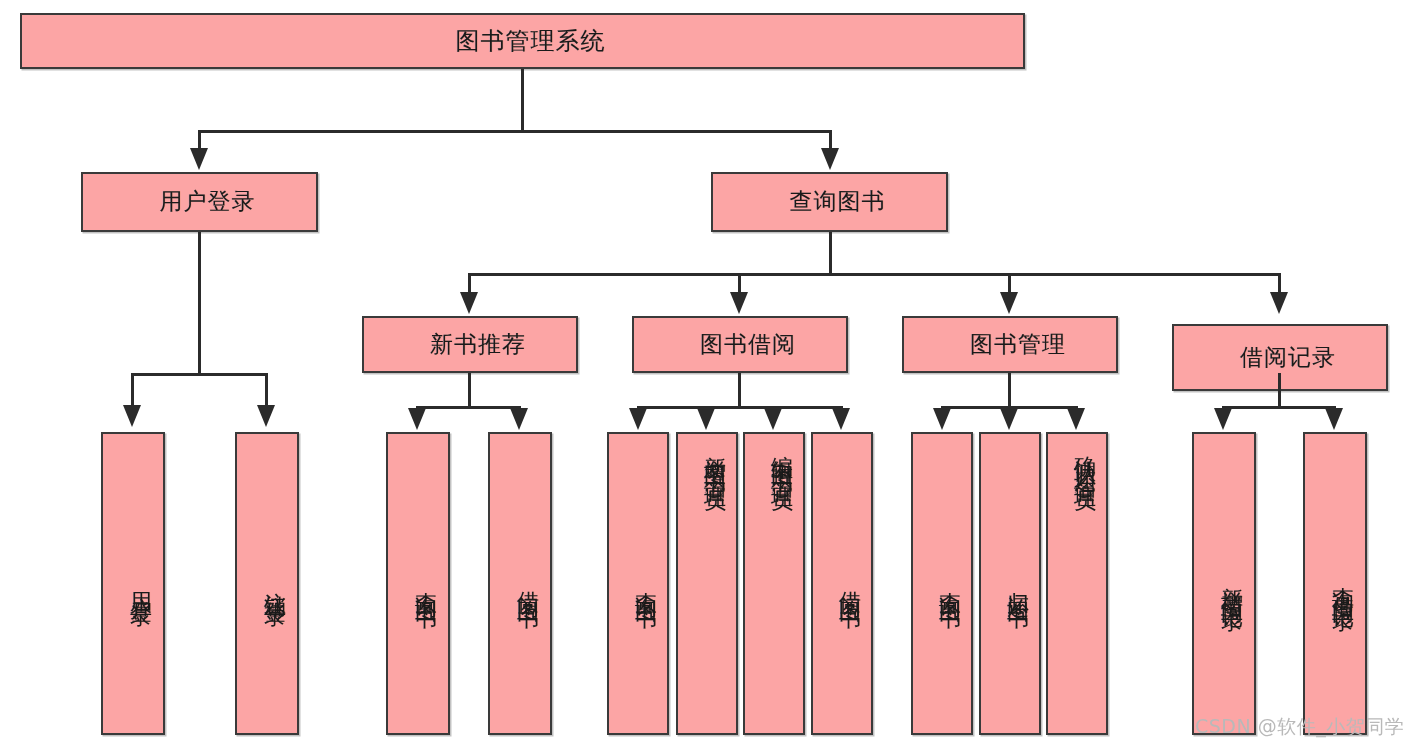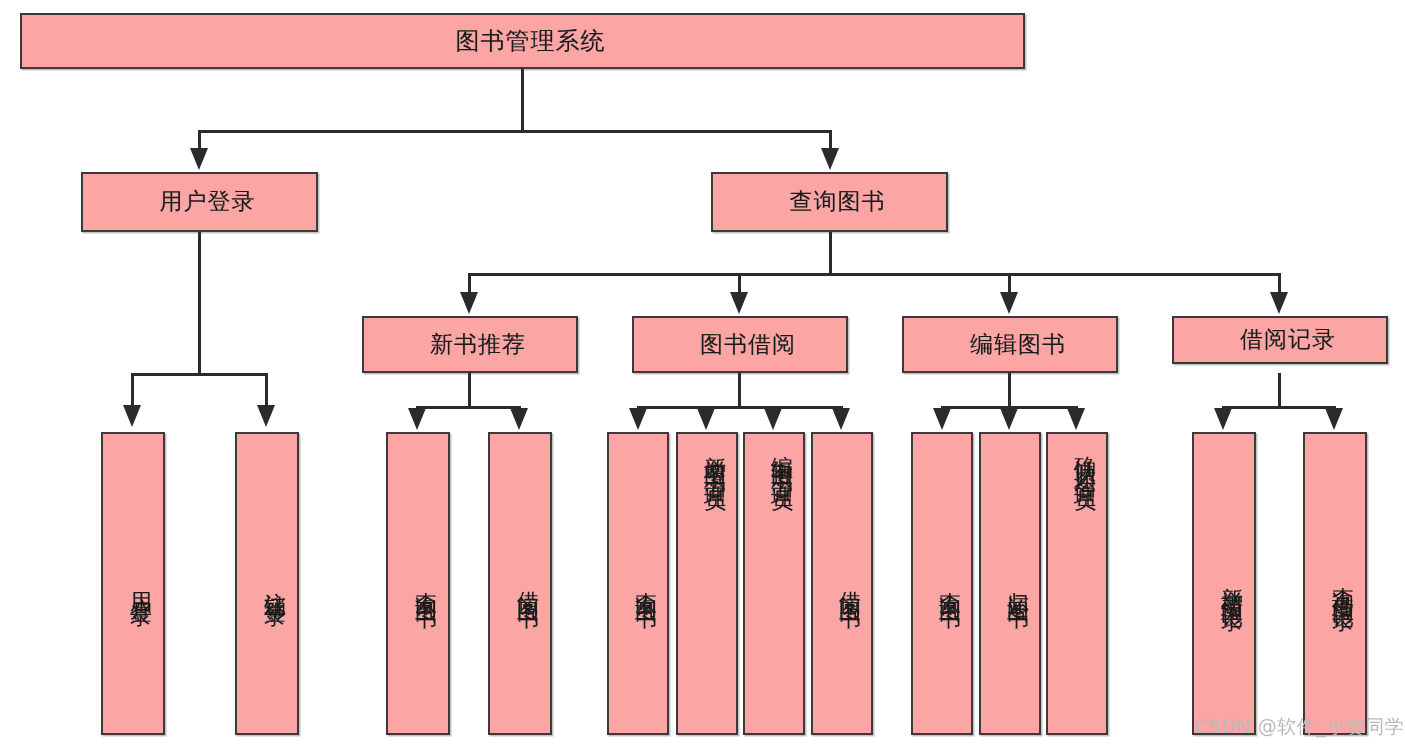--- a/index.html
+++ b/index.html
@@ -139,23 +139,23 @@
   <div class="vline" style="left:1278px; top:273px; width:3px; height:22px;"></div>
   <div class="arrow" style="left:1270px; top:292px;"></div>
 
   <div class="node" style="left:362px; top:316px; width:216px; height:57px;">
     <span class="label">新书推荐</span>
   </div>
   <div class="node" style="left:632px; top:316px; width:216px; height:57px;">
     <span class="label">图书借阅</span>
   </div>
   <div class="node" style="left:902px; top:316px; width:216px; height:57px;">
-    <span class="label">编辑图书</span>
-  </div>
-  <div class="node" style="left:1172px; top:316px; width:216px; height:48px;">
+    <span class="label">图书管理</span>
+  </div>
+  <div class="node" style="left:1172px; top:324px; width:216px; height:67px;">
     <span class="label">借阅记录</span>
   </div>
 
   <div class="vline" style="left:468px; top:373px; width:3px; height:34px;"></div>
   <div class="hline" style="left:416px; top:406px; width:105px; height:3px;"></div>
   <div class="vline" style="left:416px; top:406px; width:3px; height:16px;"></div>
   <div class="arrow" style="left:408px; top:408px;"></div>
   <div class="vline" style="left:518px; top:406px; width:3px; height:16px;"></div>
   <div class="arrow" style="left:510px; top:408px;"></div>
 

